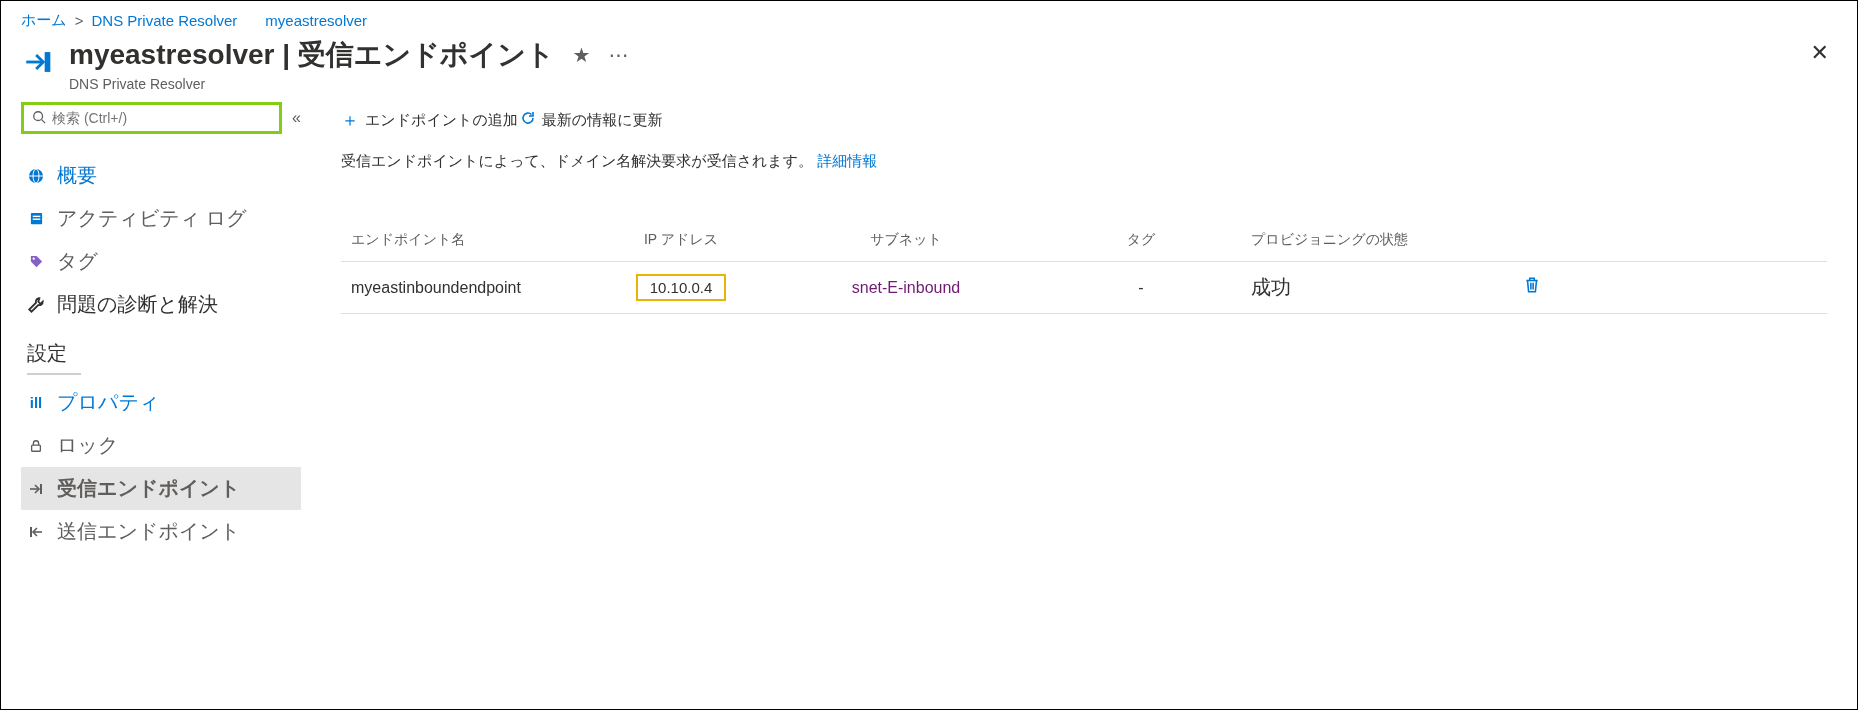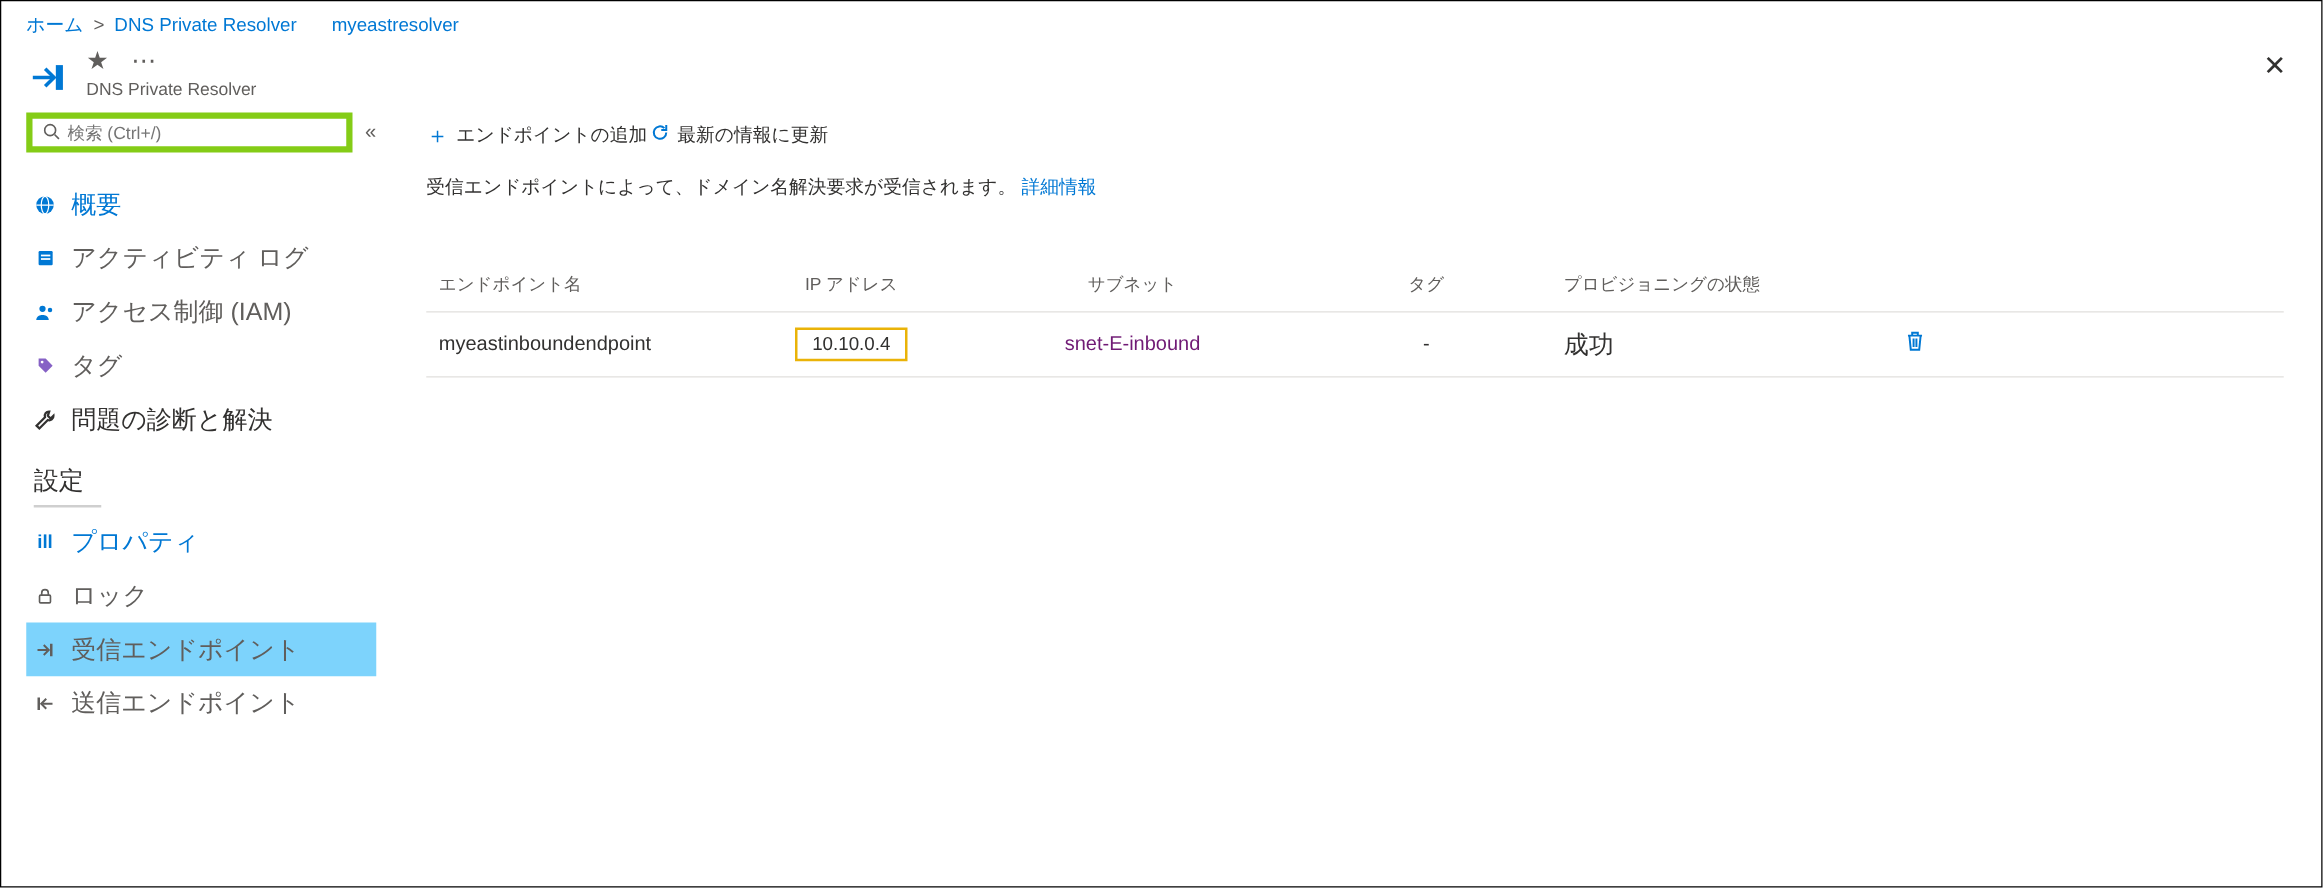--- a/index.html
+++ b/index.html
@@ -80,21 +80,21 @@
   .search-row {
     display: flex;
     align-items: center;
     gap: 10px;
     margin-bottom: 20px;
   }
   .search-box {
     flex: 1;
     display: flex;
     align-items: center;
-    border: 5px solid #84cc16;
+    border: 3px solid #84cc16;
     height: 32px;
     padding: 0 8px;
   }
   .search-box input {
     border: none; outline: none;
     font-size: 14px;
     width: 100%;
     color: #605e5c;
   }
   .collapse-btn {
@@ -104,21 +104,21 @@
   }
   .nav-item {
     display: flex;
     align-items: center;
     gap: 12px;
     padding: 8px 6px;
     cursor: pointer;
     color: #323130;
   }
   .nav-item.active { color: #0078d4; }
-  .nav-item.selected { background: #7dd3fc; }
+  .nav-item.selected { background: #e5e5e5; font-weight: bold; }
   .nav-item.gray { color: #605e5c; }
   .nav-icon {
     width: 18px; height: 18px;
     display: inline-flex; align-items: center; justify-content: center;
     font-size: 15px;
   }
   .nav-icon.blue { color: #0078d4; }
   .nav-icon.purple { color: #8661c5; }
   .nav-label { font-size: 20px; }
   .nav-label.big { font-size: 20px; font-weight: 400; }
@@ -192,20 +192,21 @@
 <div class="header">
   <div class="resource-icon">
     <svg viewBox="0 0 24 24" width="34" height="34" fill="none" stroke="#0078d4" stroke-width="2">
       <path d="M3 12 H14"></path>
         <path d="M10 7 L15 12 L10 17"></path>
         <rect x="16" y="5" width="4" height="14" stroke="none" fill="#0078d4"></rect>
     </svg>
   </div>
   <div>
     <div class="title-line">
+      <span class="title-main">myeastresolver | 受信エンドポイント</span>
       <span class="star-icon">★</span>
       <span class="more-icon">⋯</span>
     </div>
     <div class="title-sub">DNS Private Resolver</div>
   </div>
   <div class="close-btn">✕</div>
 </div>
 
 <div class="body">
 
@@ -235,30 +236,20 @@
     </div>
     <div class="nav-item gray">
       <span class="nav-icon blue">
         <svg width="15" height="15" viewBox="0 0 16 16" fill="#0078d4">
             <rect x="2" y="2" width="12" height="12" rx="1"></rect>
             <rect x="4" y="5" width="8" height="1.5" fill="#fff"></rect>
             <rect x="4" y="8" width="8" height="1.5" fill="#fff"></rect>
           </svg>
       </span>
       <span class="nav-label">アクティビティ ログ</span>
-    </div>
-    <div class="nav-item gray">
-      <span class="nav-icon blue">
-        <svg width="16" height="16" viewBox="0 0 16 16" fill="#0078d4">
-            <circle cx="6" cy="5" r="2.5"></circle>
-            <path d="M1 14c0-3 3-4 5-4s5 1 5 4"></path>
-            <circle cx="12" cy="6" r="1.8"></circle>
-          </svg>
-      </span>
-      <span class="nav-label">アクセス制御 (IAM)</span>
     </div>
     <div class="nav-item gray">
       <span class="nav-icon purple">
         <svg width="15" height="15" viewBox="0 0 16 16" fill="#8661c5">
             <path d="M2 2h6l6 6-6 6-6-6z"></path>
             <circle cx="5" cy="5" r="1.2" fill="#fff"></circle>
           </svg>
       </span>
       <span class="nav-label">タグ</span>
     </div>

